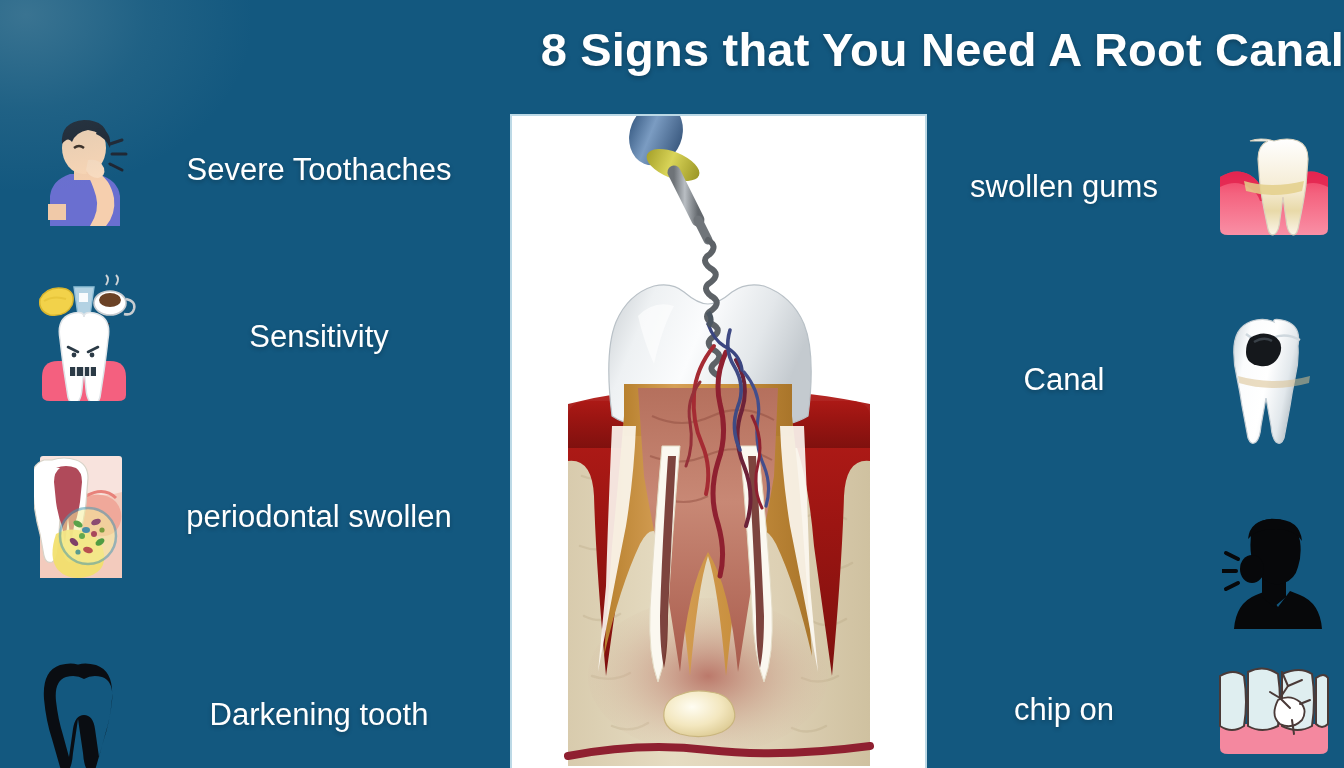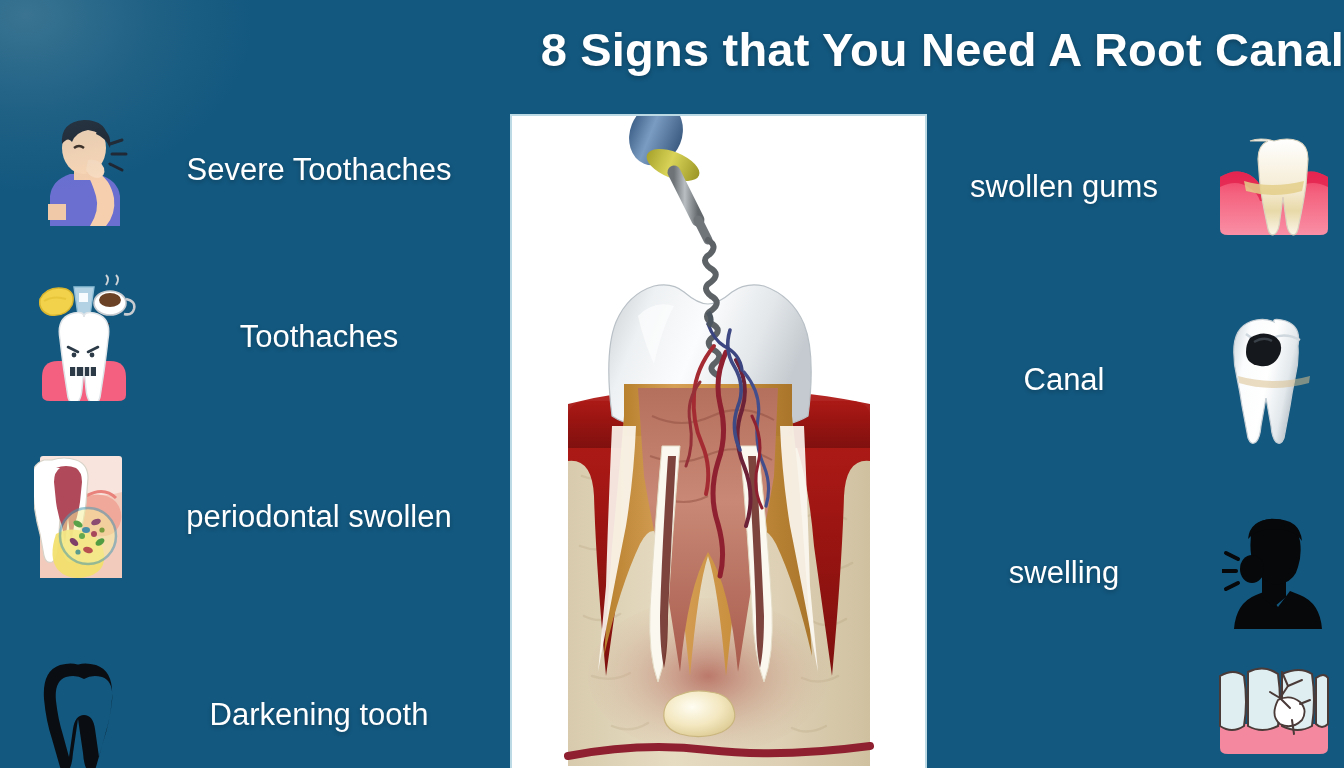--- a/index.html
+++ b/index.html
@@ -333,21 +333,21 @@
                  q-2 18 -4 32 l-4 26 q-2 8 -8 6 q-5 -2 -6 -14 l-2 -20 l-2 20
                  q-1 12 -6 14 q-6 2 -8 -6 l-4 -26 q-2 -14 -4 -32 z" fill="#ffffff" stroke="#dfe4e8" stroke-width="1.5"></path>
 
         <path d="M36 74 l10 5 M66 74 l-10 5" stroke="#2b3a46" stroke-width="2.6" stroke-linecap="round" fill="none"></path>
         <circle cx="42" cy="82" r="2.4" fill="#2b3a46"></circle>
         <circle cx="60" cy="82" r="2.4" fill="#2b3a46"></circle>
         <path d="M38 94 l26 0 l0 9 l-26 0 z" fill="#2b3a46"></path>
         <path d="M44 94 l0 9 M52 94 l0 9 M58 94 l0 9" stroke="#ffffff" stroke-width="1.6"></path>
       </svg>
     </div>
-    <div class="sign-label">Toothaches</div>
+    <div class="sign-label">Sensitivity</div>
   </div>
 
   <div class="sign-row left" id="row-abscess">
     <div class="sign-icon">
       <svg width="100" height="130" viewBox="0 0 100 130">
         <rect x="6" y="4" width="82" height="122" rx="3" fill="#f8e3dd"></rect>
 
         <path d="M6 44 q26 -10 44 -4 q20 6 38 0 l0 86 l-82 0 z" fill="#f3cbbd"></path>
 
         <path d="M48 46 q22 -8 34 4 q8 10 4 22 q-6 14 -22 12 q-18 -2 -20 -18 z" fill="#f0a89a"></path>
@@ -475,21 +475,20 @@
 
         <ellipse cx="30" cy="52" rx="12" ry="14" fill="#07080a"></ellipse>
 
         <g stroke="#07080a" stroke-width="4" stroke-linecap="round">
           <path d="M16 42 L4 36"></path>
           <path d="M14 54 L0 54"></path>
           <path d="M16 66 L4 72"></path>
         </g>
       </svg>
     </div>
-    <div class="sign-label">swelling</div>
   </div>
 
   <div class="sign-row right" id="row-chip">
     <div class="sign-icon">
       <svg width="112" height="96" viewBox="0 0 112 96">
 
         <path d="M2 62 l108 0 l0 24 q0 6 -8 6 l-92 0 q-8 0 -8 -6 z" fill="#f4889f"></path>
 
         <g stroke="#4a3a38" stroke-width="2" fill="#dfeef0">
           <path d="M2 14 q14 -8 24 0 q4 26 0 50 q-12 8 -24 0 z"></path>
@@ -503,18 +502,19 @@
         <g stroke="#4a3a38" stroke-width="2" fill="none" stroke-linecap="round">
           <path d="M64 10 l6 14 l-8 12 l10 10"></path>
           <path d="M70 24 l14 -6"></path>
           <path d="M62 36 l-10 -6"></path>
           <path d="M82 42 l10 -4"></path>
           <path d="M74 58 l2 14"></path>
         </g>
       </svg>
     </div>
     <div class="sign-label">
+      <div>chip on</div>
     </div>
   </div>
 
 </div>
 
 <div id="corner-glow"></div>
 
 </body></html>

